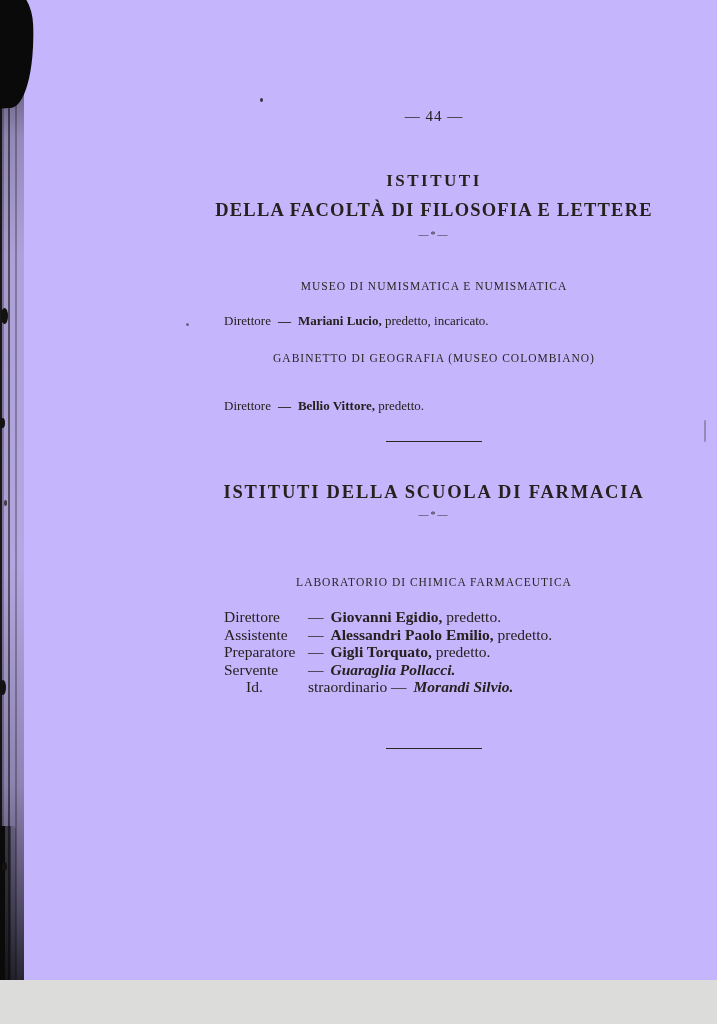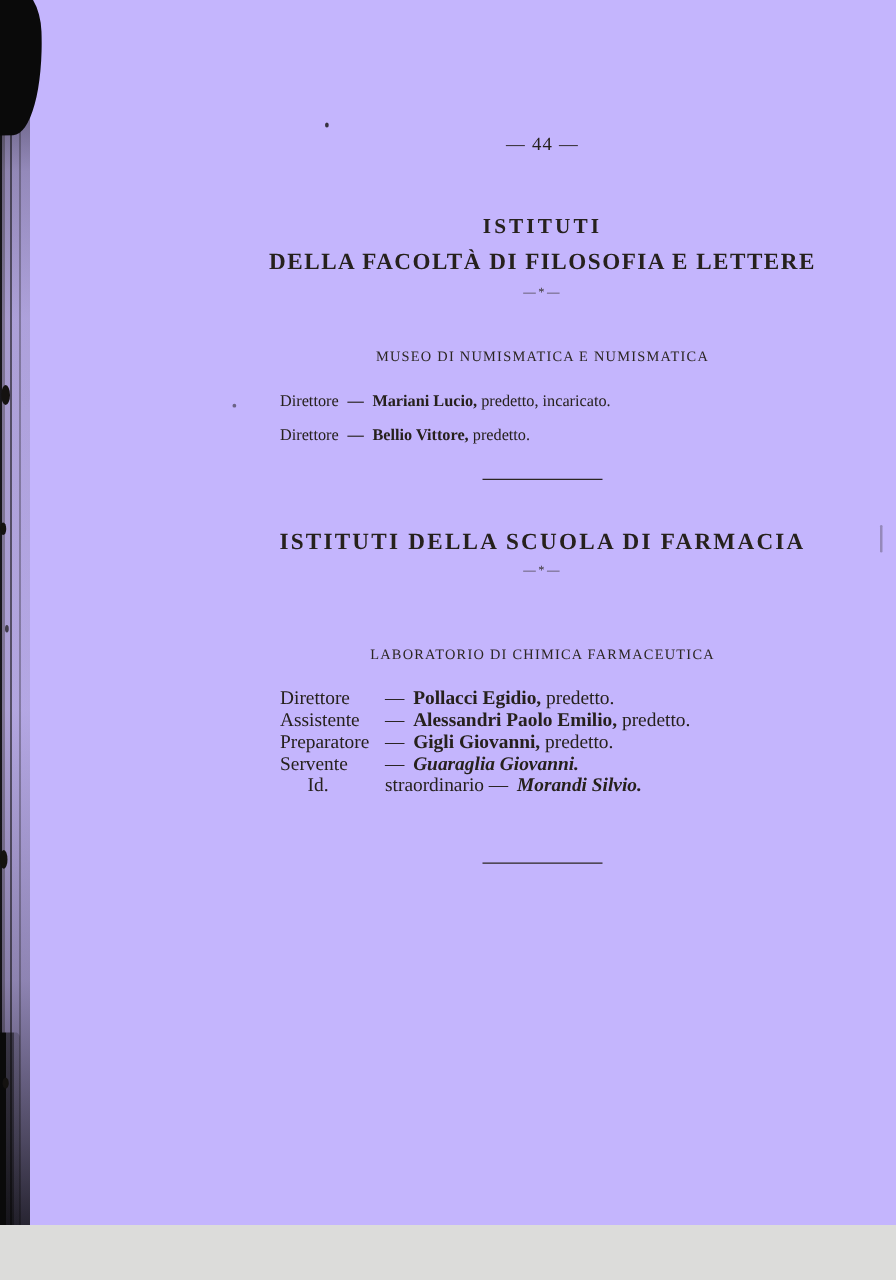--- a/index.html
+++ b/index.html
@@ -60,21 +60,21 @@
 
   .orn  { margin-top:8px; text-align:center; font-size:10px; letter-spacing:2px; color:#35302b; }
   .orn2 { margin-top:6px; }
 
   .shead { text-align:center; font-size:11.5px; letter-spacing:1px; color:#2b2622; font-weight:normal; }
   .shead-1 { margin-top:40px; }
   .shead-2 { margin-top:23px; }
   .shead-3 { margin-top:56px; }
 
   .entry { margin-top:21px; padding-left:64px; text-align:left; font-size:13px; }
-  .entry-2 { margin-top:11px; }
+  .entry-2 { margin-top:34px; }
   .entry .role { margin-right:7px; }
   .entry .dash { margin-right:7px; font-weight:bold; }
 
   .bn { font-weight:bold; }
   .in { font-style:italic; font-weight:600; }
 
   .rule { border:none; border-top:1.6px solid #2b2622; width:96px; margin-left:auto; margin-right:auto; }
   .rule-1 { margin-top:27px; }
   .rule-2 { margin-top:52px; }
 
@@ -107,43 +107,44 @@
 
     <div class="t1">ISTITUTI</div>
     <div class="t2">DELLA FACOLTÀ DI FILOSOFIA E LETTERE</div>
     <div class="orn">—*—</div>
 
     <div class="shead shead-1">MUSEO DI NUMISMATICA E NUMISMATICA</div>
     <p class="entry">
       <span class="role">Direttore</span><span class="dash">—</span><span class="bn">Mariani Lucio,</span><span> predetto, incaricato.</span>
     </p>
 
+    <div class="shead shead-2">GABINETTO DI GEOGRAFIA (MUSEO COLOMBIANO)</div>
     <p class="entry entry-2">
       <span class="role">Direttore</span><span class="dash">—</span><span class="bn">Bellio Vittore,</span><span> predetto.</span>
     </p>
 
     <hr class="rule rule-1">
 
     <div class="ft">ISTITUTI DELLA SCUOLA DI FARMACIA</div>
     <div class="orn orn2">—*—</div>
 
     <div class="shead shead-3">LABORATORIO DI CHIMICA FARMACEUTICA</div>
 
     <div class="staff">
       <div class="srow">
-        <span class="role">Direttore</span><span class="mid">—</span><span class="bn">Pollacci Egidio,</span><span> predetto.</span>
+        <span class="role">Direttore</span><span class="mid">—</span><span class="bn">Giovanni Egidio,</span><span> predetto.</span>
       </div>
       <div class="srow">
         <span class="role">Assistente</span><span class="mid">—</span><span class="bn">Alessandri Paolo Emilio,</span><span> predetto.</span>
       </div>
       <div class="srow">
-        <span class="role">Preparatore</span><span class="mid">—</span><span class="bn">Gigli Giovanni,</span><span> predetto.</span>
+        <span class="role">Preparatore</span><span class="mid">—</span><span class="bn">Gigli Torquato,</span><span> predetto.</span>
       </div>
       <div class="srow">
-        <span class="role">Servente</span><span class="mid">—</span><span class="in">Guaraglia Giovanni.</span><span></span>
+        <span class="role">Servente</span><span class="mid">—</span><span class="in">Guaraglia Pollacci.</span><span></span>
       </div>
       <div class="srow">
         <span class="role indent">Id.</span><span class="mid">straordinario —</span><span class="in">Morandi Silvio.</span><span></span>
       </div>
     </div>
 
     <hr class="rule rule-2">
 
   </div>
 </div>

